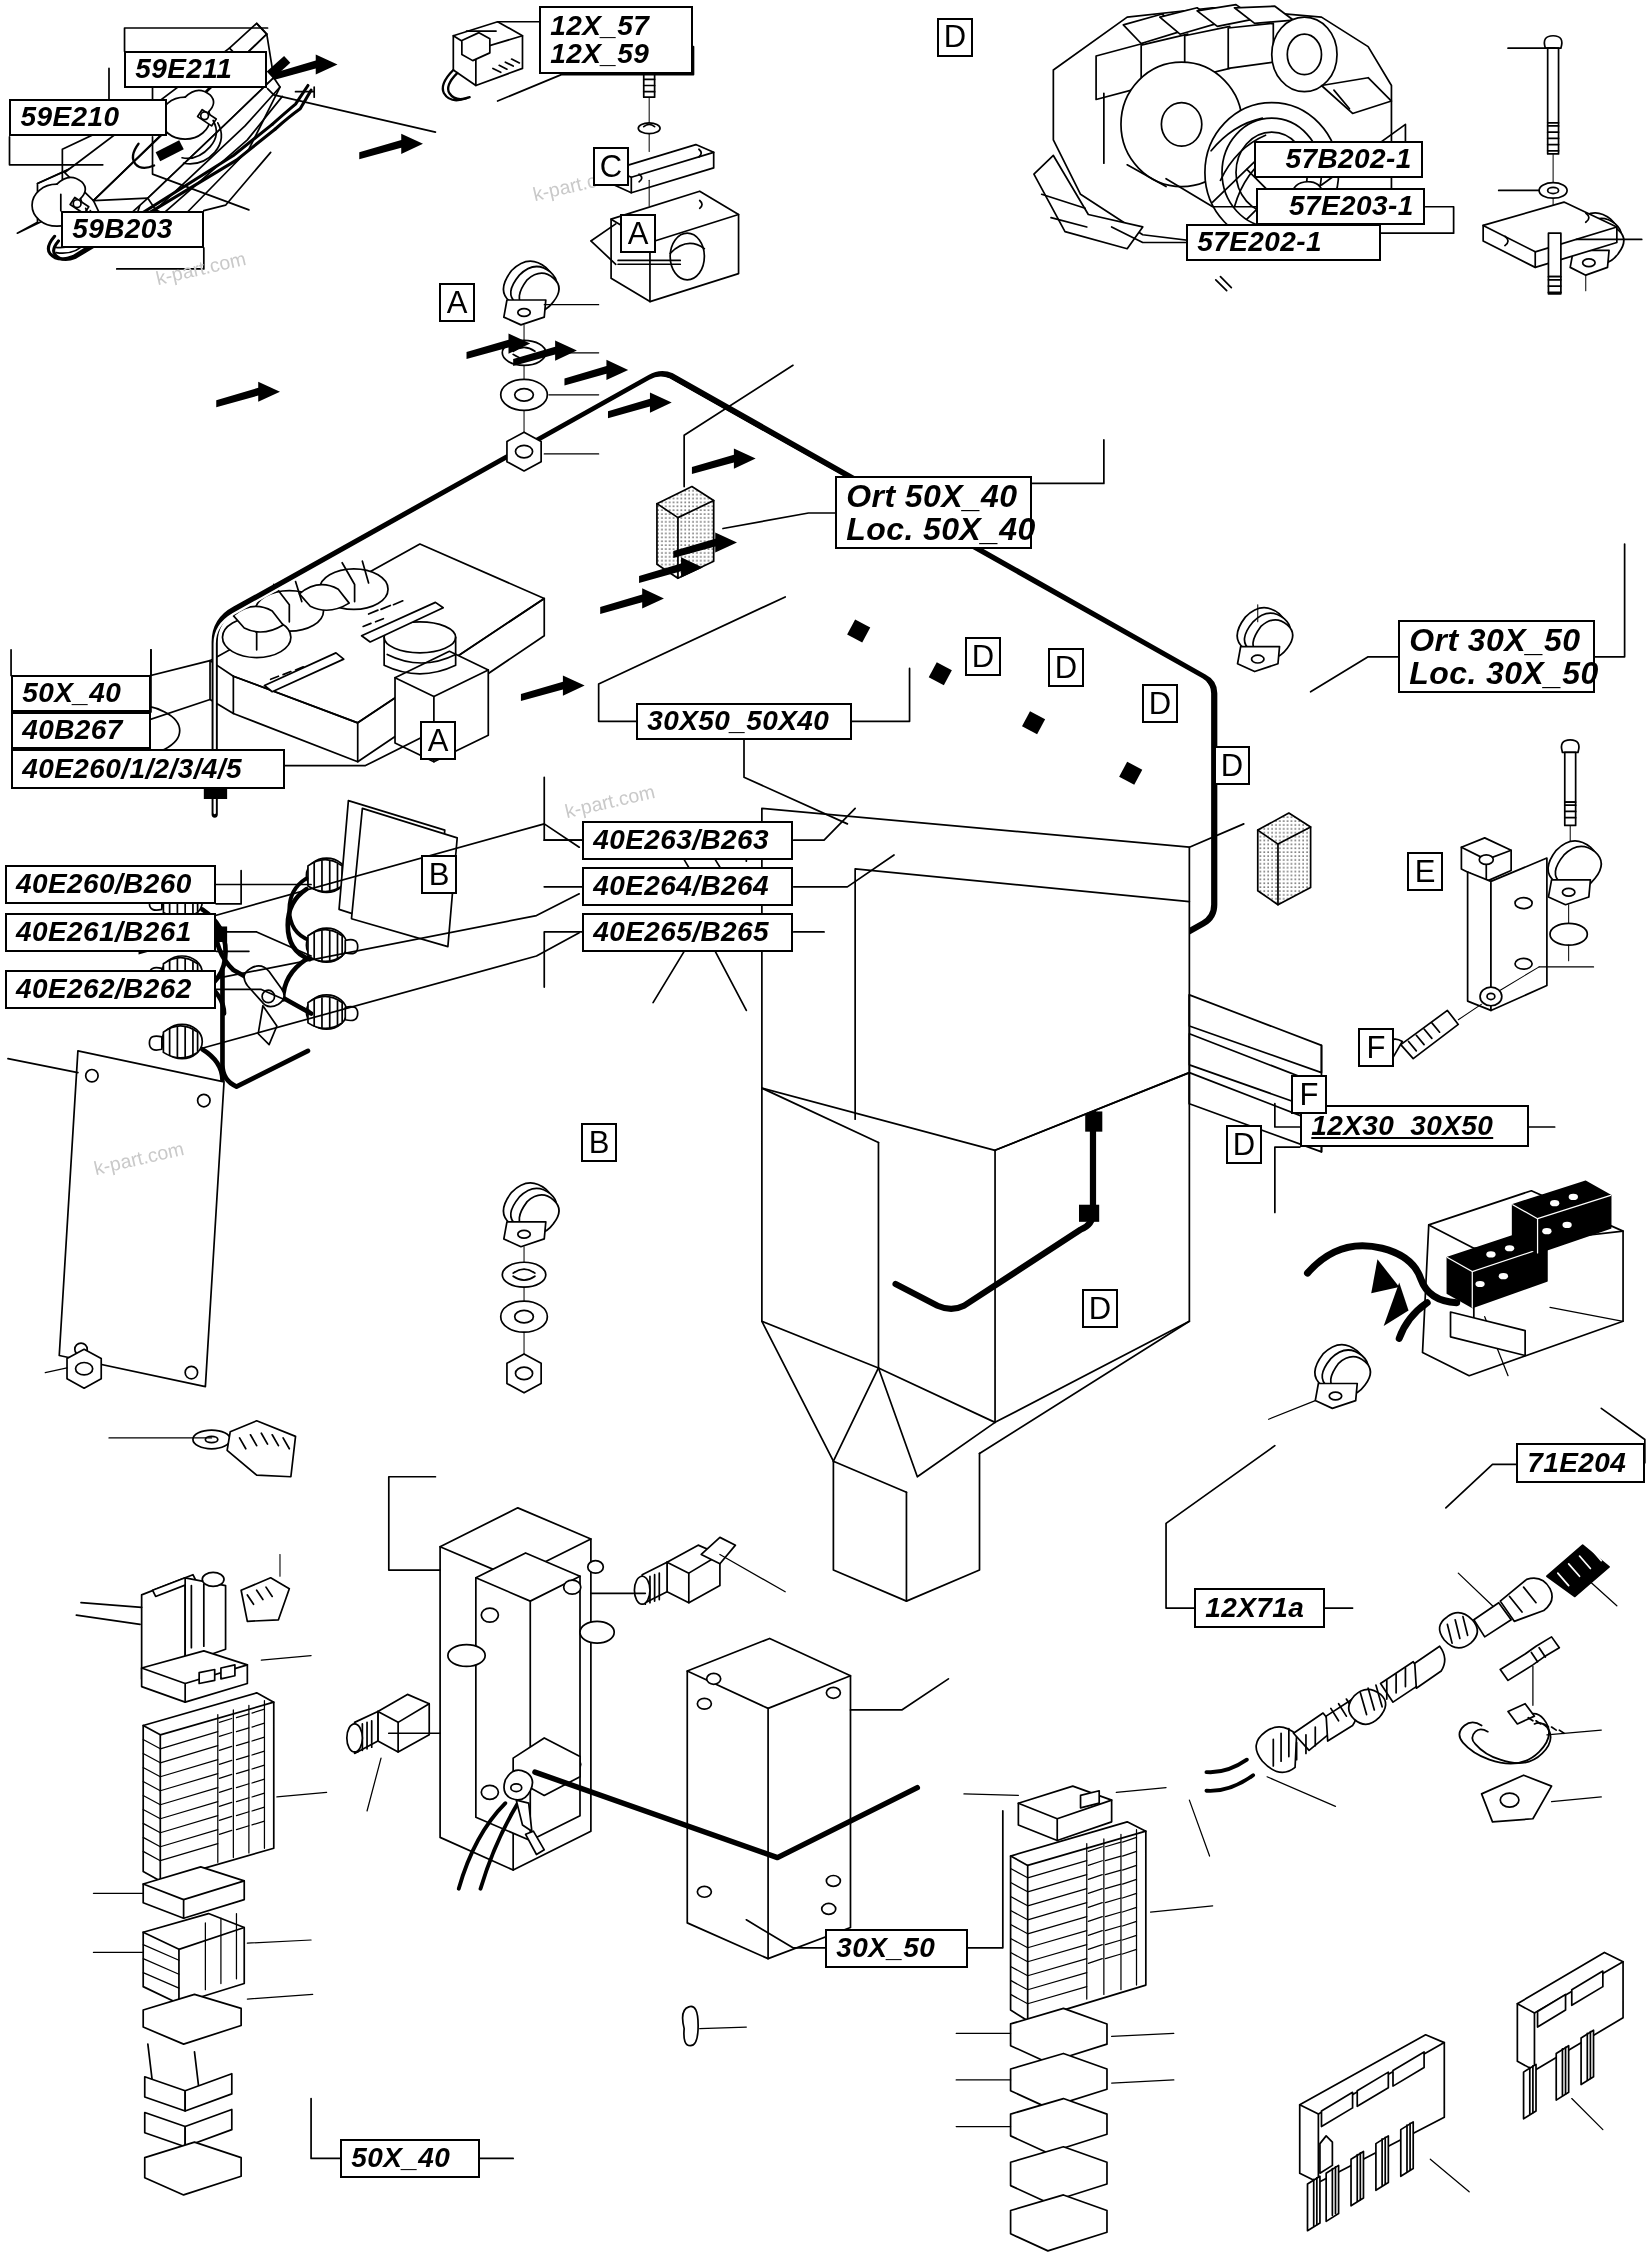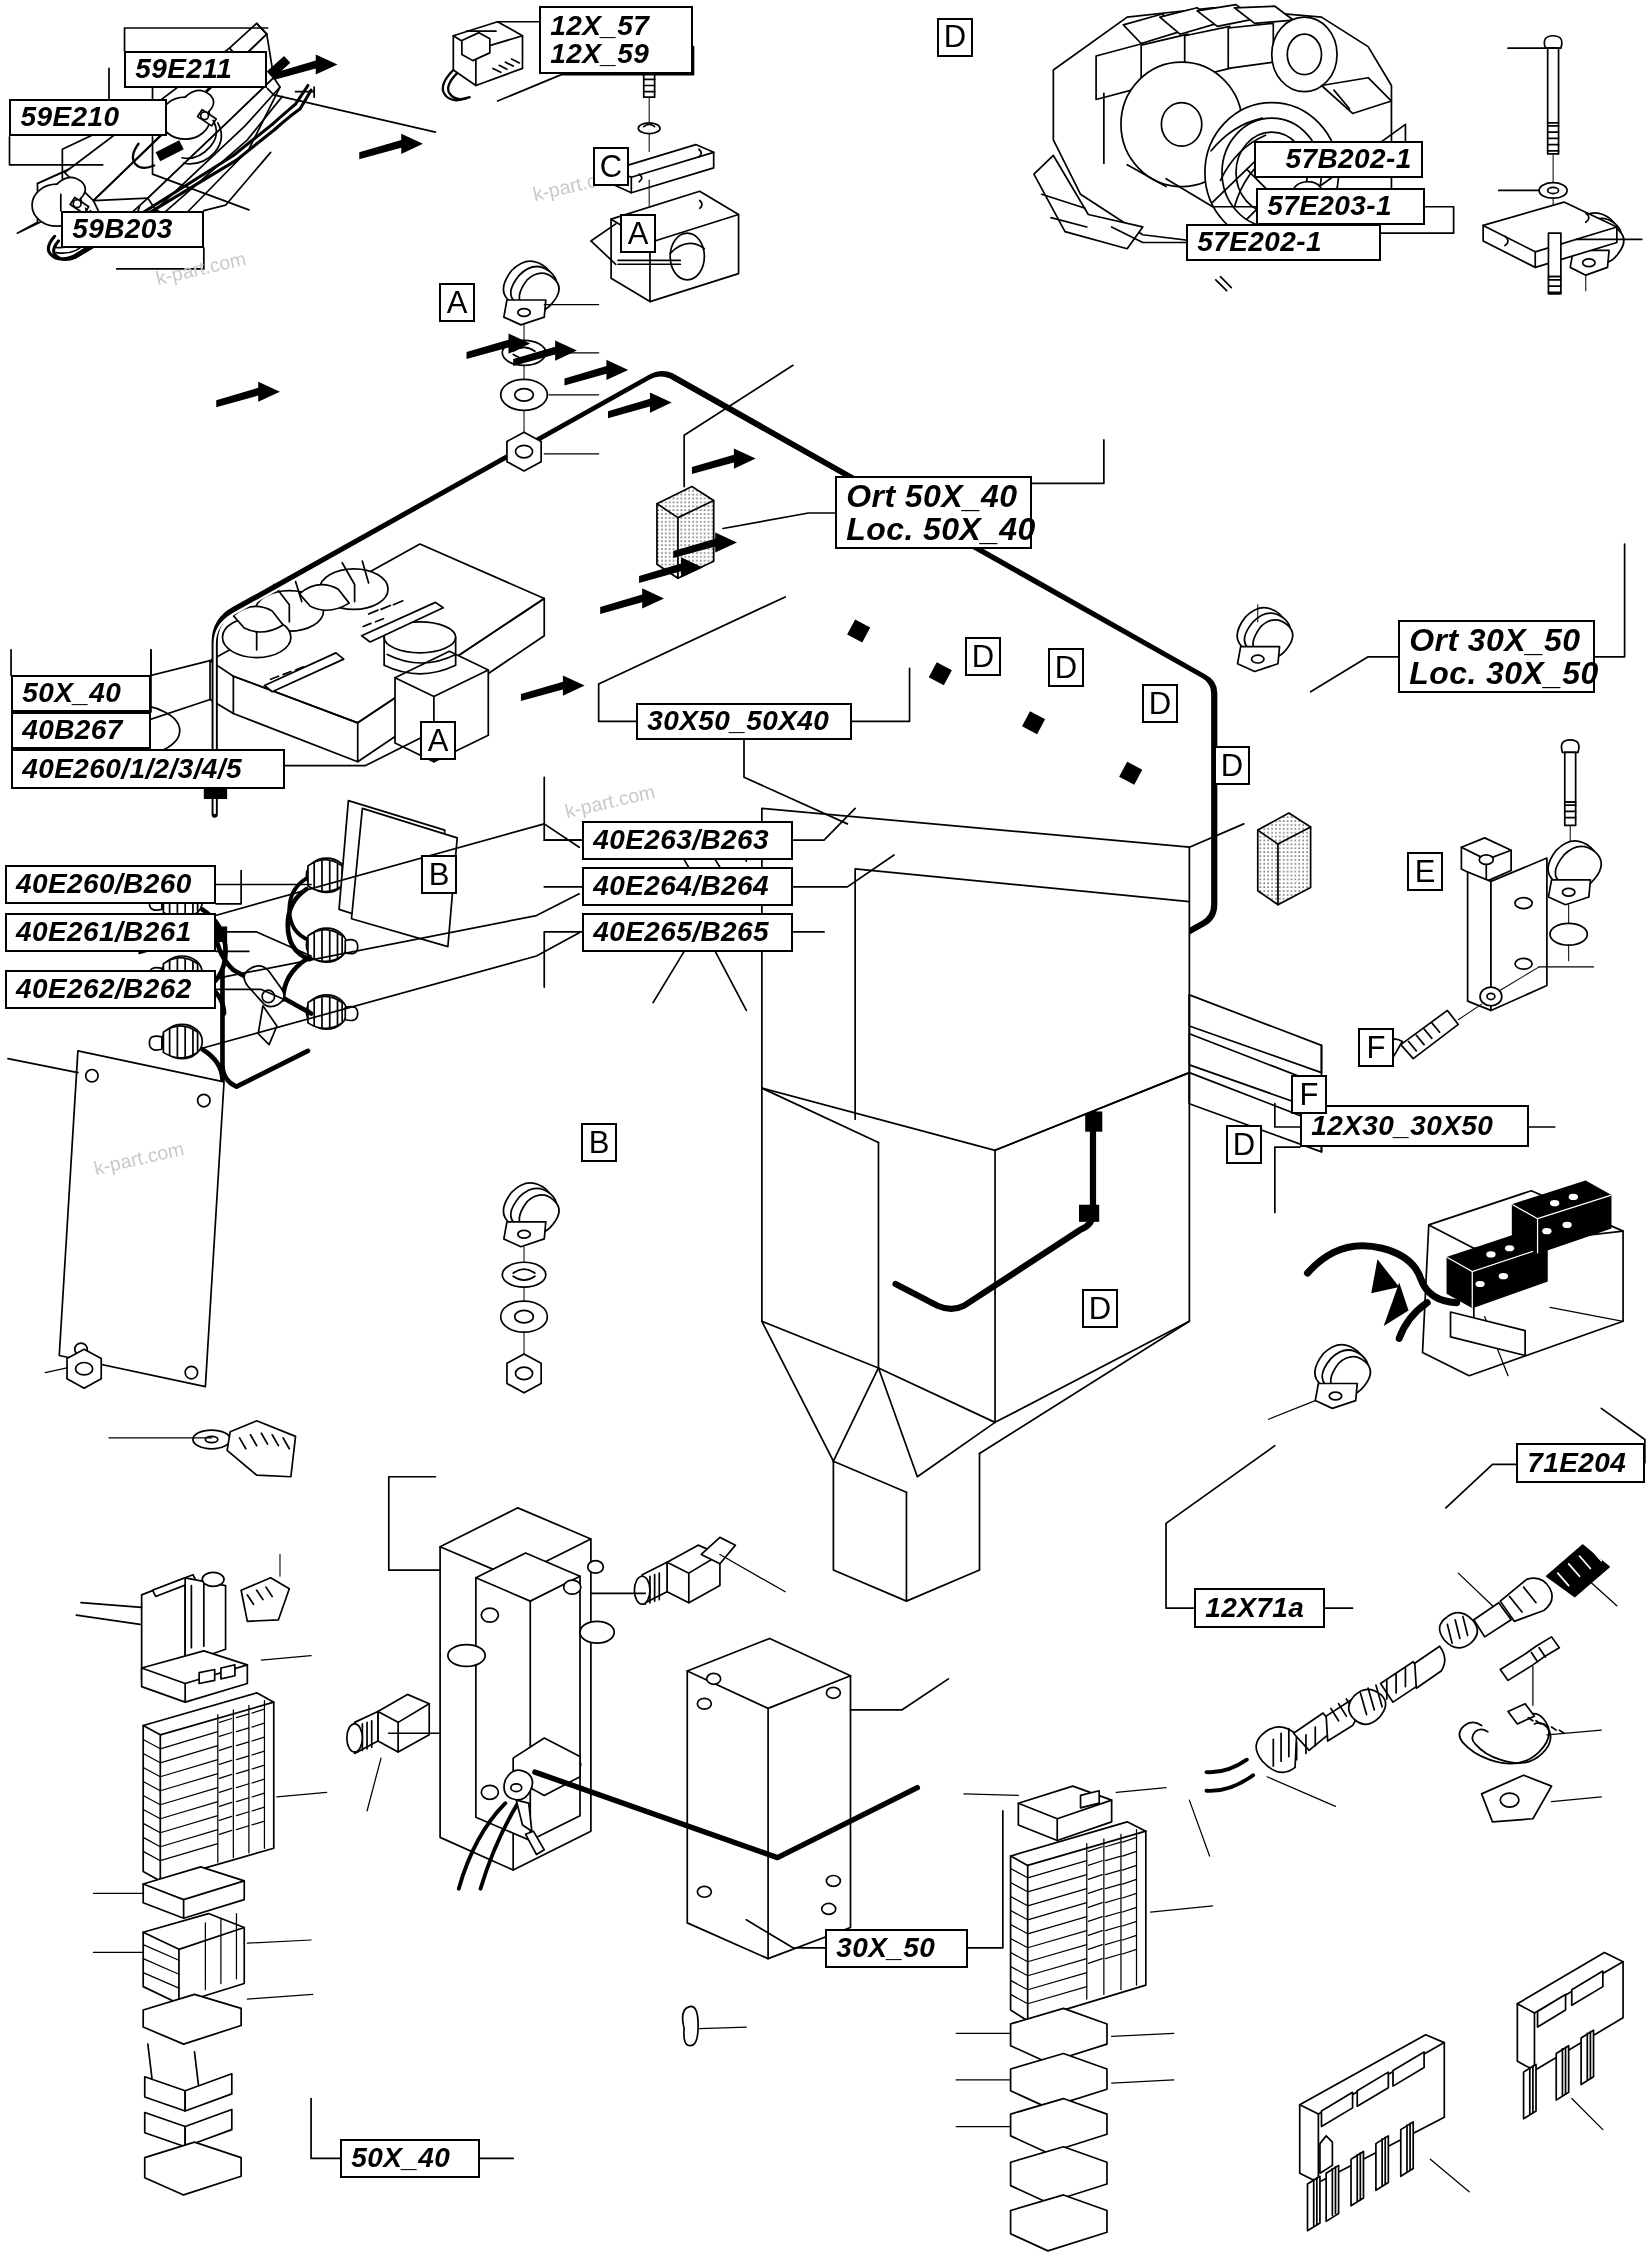--- a/index.html
+++ b/index.html
@@ -823,21 +823,21 @@
       </div>
       <div class="lbl s1" style="left: 9.3px; top: 99px; width: 158px; height: 37px;">
         <span>59E210</span>
       </div>
       <div class="lbl s1" style="left: 61px; top: 211px; width: 143px; height: 37px;">
         <span>59B203</span>
       </div>
       <div class="lbl s1" style="left: 1254px; top: 141px; width: 169px; height: 37px; text-align: right;">
         <span>57B202-1</span>
       </div>
-      <div class="lbl s1" style="left: 1256px; top: 188px; width: 169px; height: 37px;">
+      <div class="lbl s1" style="left: 1256px; top: 188px; width: 169px; height: 37px; align-items: flex-end;">
         <span>57E203-1</span>
       </div>
       <div class="lbl s1" style="left: 1186px; top: 224px; width: 195px; height: 37px;">
         <span>57E202-1</span>
       </div>
       <div class="lbl s2 two" style="left: 835px; top: 476px; width: 197px; height: 73px;">
         <span>Ort 50X_40</span>
         <span>Loc. 50X_40</span>
       </div>
       <div class="lbl s2 two" style="left: 1398px; top: 620px; width: 197px; height: 73px;">
@@ -867,21 +867,21 @@
       </div>
       <div class="lbl s1" style="left: 582px; top: 821px; width: 211px; height: 39px;">
         <span>40E263/B263</span>
       </div>
       <div class="lbl s1" style="left: 582px; top: 867px; width: 211px; height: 39px;">
         <span>40E264/B264</span>
       </div>
       <div class="lbl s1" style="left: 582px; top: 913px; width: 211px; height: 39px;">
         <span>40E265/B265</span>
       </div>
-      <div class="lbl s1" style="left: 1300px; top: 1105px; width: 229px; height: 42px;">
+      <div class="lbl s1" style="left: 1300px; top: 1105px; width: 229px; height: 42px; text-decoration: underline;">
         <span>12X30_30X50</span>
       </div>
       <div class="lbl s1" style="left: 1516px; top: 1443px; width: 129px; height: 40px;">
         <span>71E204</span>
       </div>
       <div class="lbl s1" style="left: 1194px; top: 1588px; width: 131px; height: 40px;">
         <span>12X71a</span>
       </div>
       <div class="lbl s1" style="left: 825px; top: 1929px; width: 143px; height: 39px;">
         <span>30X_50</span>

